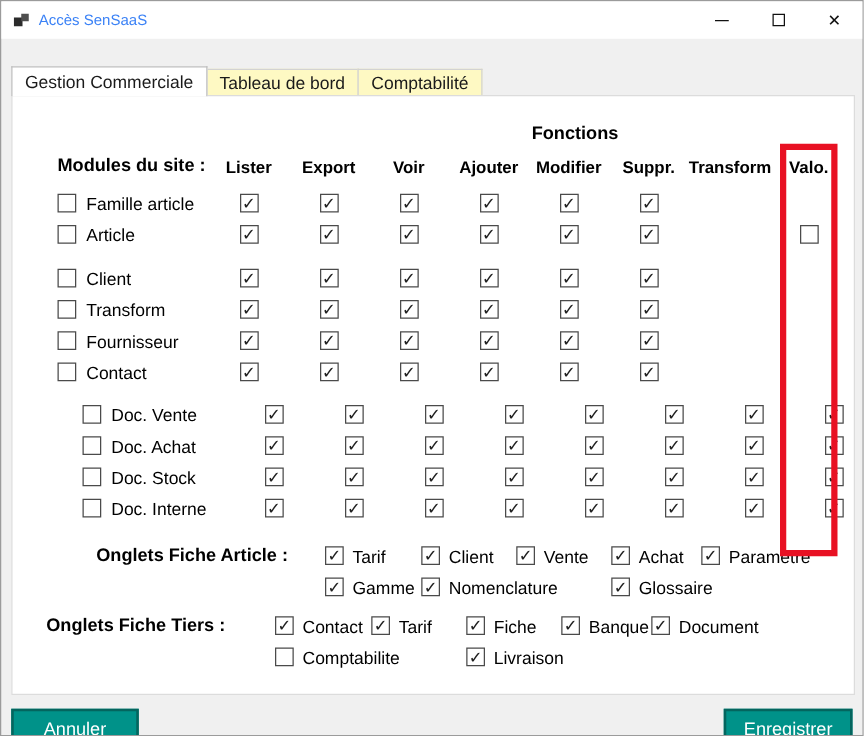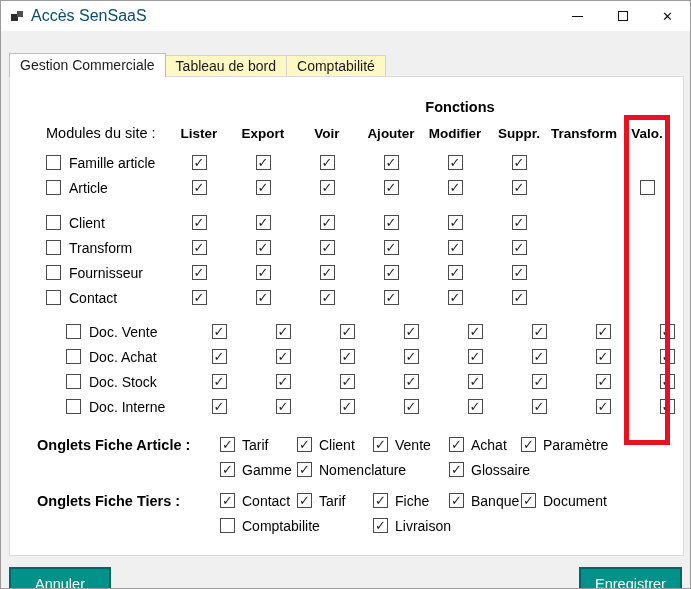--- a/index.html
+++ b/index.html
@@ -4,49 +4,49 @@
 <style>
   :root{ --accent:#009289; --accent-border:#04655E; --hl:#E81123; }
   *{box-sizing:border-box;}
   html,body{margin:0;padding:0;}
   body{width:691px;height:589px;font-family:"Liberation Sans",sans-serif;background:#e9e9e9;}
   .window{width:691px;height:589px;border:1px solid #9b9b9b;background:#f0f0f0;overflow:hidden;}
 
   
   .titlebar{height:30px;background:#ffffff;display:flex;align-items:center;}
   .appicon{width:14px;height:14px;margin-left:9px;display:flex;align-items:center;justify-content:center;}
-  .title{font-size:16px;color:#0c4a6e;margin-left:7px;}
+  .title{font-size:12px;color:#3b82f6;margin-left:7px;}
   .controls{margin-left:auto;display:flex;height:100%;}
   .ctrl{width:45px;height:100%;display:flex;align-items:center;justify-content:center;color:#111;font-size:13px;cursor:default;}
   .minus{width:11px;height:1px;background:#111;display:inline-block;}
   .maxbox{width:10px;height:10px;border:1px solid #111;display:inline-block;}
 
   
   .tabstrip{display:flex;align-items:flex-end;height:45px;padding-left:8px;}
   .tab{position:relative;height:21px;display:flex;align-items:center;padding:0 10px;font-size:14px;color:#1a1a1a;background:#fef9c3;border:1px solid #d2d2d2;border-bottom:none;margin-right:-1px;z-index:1;}
   .tab.active{height:24px;background:#ffffff;border-color:#bdbdbd;z-index:3;margin-bottom:-1px;padding-bottom:1px;}
 
   
   .panel{position:relative;margin-left:8px;width:675px;height:480px;background:#ffffff;border:1px solid #dcdcdc;z-index:2;}
   .fonctions{position:absolute;top:22px;left:405px;width:90px;text-align:center;font-weight:bold;font-size:14.5px;color:#000;}
   .redrect{position:absolute;left:614px;top:38px;width:46px;height:330px;border:5px solid var(--hl);z-index:5;pointer-events:none;}
 
   .mrow{display:grid;grid-template-columns:130px repeat(8,64px);align-items:center;height:25px;padding-left:27px;}
   .headerRow{margin-top:46px;height:20px;}
-  .modhead{font-weight:normal;font-size:14.5px;color:#000;}
+  .modhead{font-weight:bold;font-size:14.5px;color:#000;}
   .colhead{text-align:center;font-weight:bold;font-size:13.5px;color:#000;}
   .group{margin-top:10px;}
   #matrix-rows .group:first-child{margin-top:7px;}
   #matrix-rows .group:nth-child(3){margin-top:9px;margin-left:20px;}
   .rowlabel{display:flex;align-items:center;gap:8px;font-size:14px;color:#000;margin-left:9px;white-space:nowrap;}
   .cellwrap{display:flex;justify-content:center;align-items:center;}
   .cb{width:15px;height:15px;border:1px solid #4a4a4a;background:#fff;display:flex;align-items:center;justify-content:center;font-size:13px;line-height:1;color:#1f1f1f;cursor:default;flex:none;}
 
   .og-line{display:grid;grid-template-columns:183px 77px 76px 76px 72px auto;align-items:center;height:25px;padding-left:27px;font-size:14px;color:#000;}
-  #og-article{margin-top:13px;}
+  #og-article{margin-top:13px;padding-left:40px;}
   #og-tiers{margin-top:6px;}
   .og-label{font-weight:bold;font-size:14.5px;white-space:nowrap;}
   .og-item{display:flex;align-items:center;gap:7px;white-space:nowrap;}
 
   
   .btnrow{display:flex;justify-content:space-between;margin:11px 8px 0 8px;}
   .btn{height:33px;background:var(--accent);border:2px solid var(--accent-border);color:#fff;font-size:14.5px;display:flex;align-items:center;justify-content:center;font-family:inherit;cursor:default;}
   .btn.cancel{width:102px;}
   .btn.save{width:103px;}
 </style>

